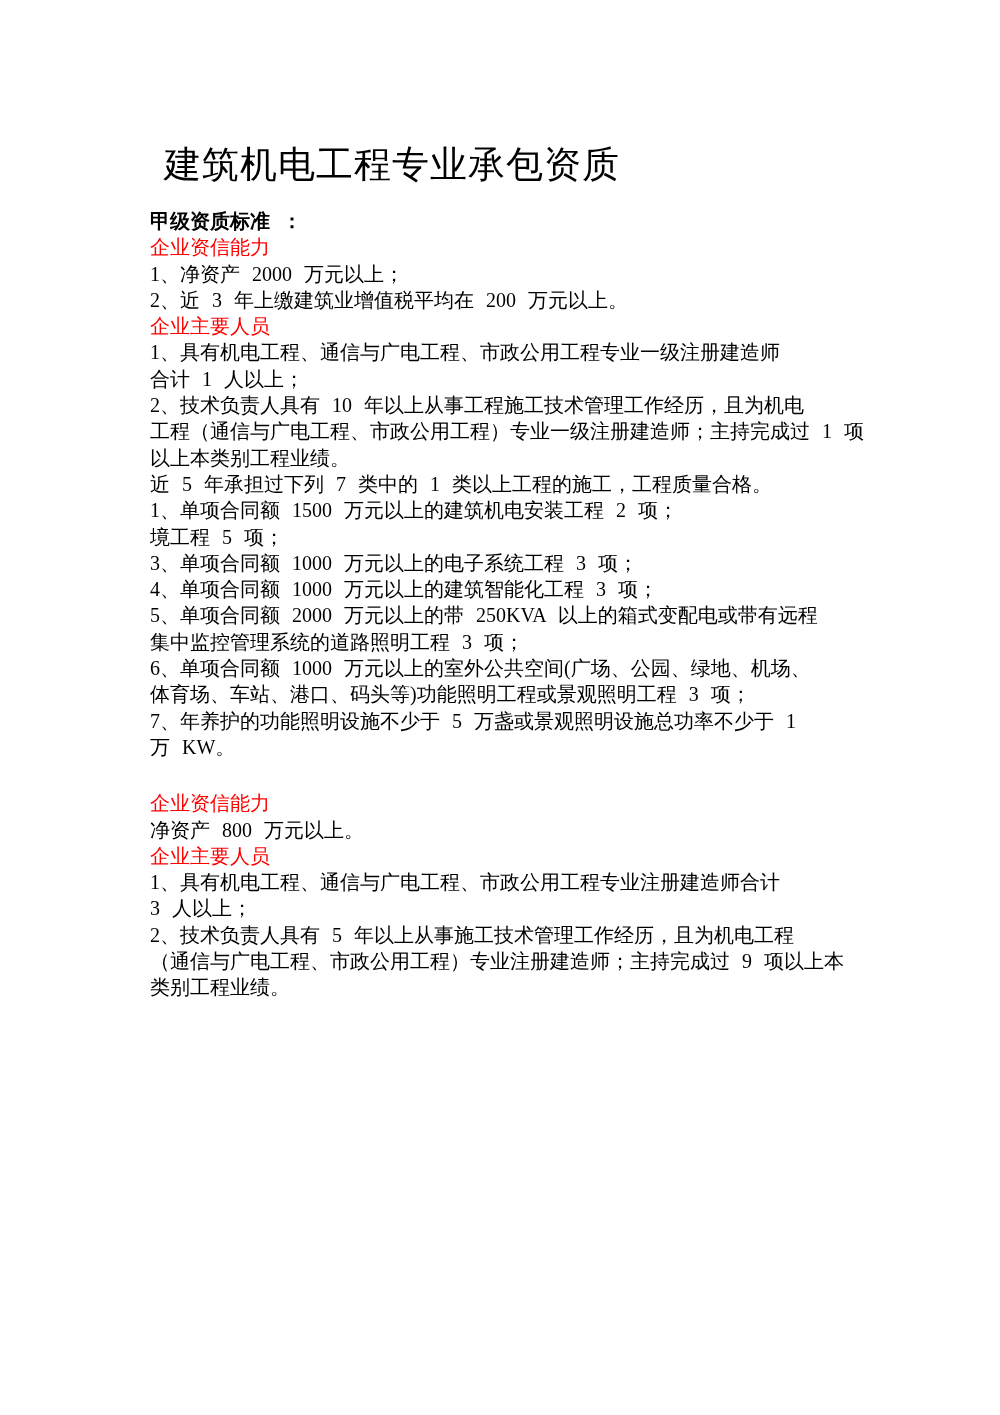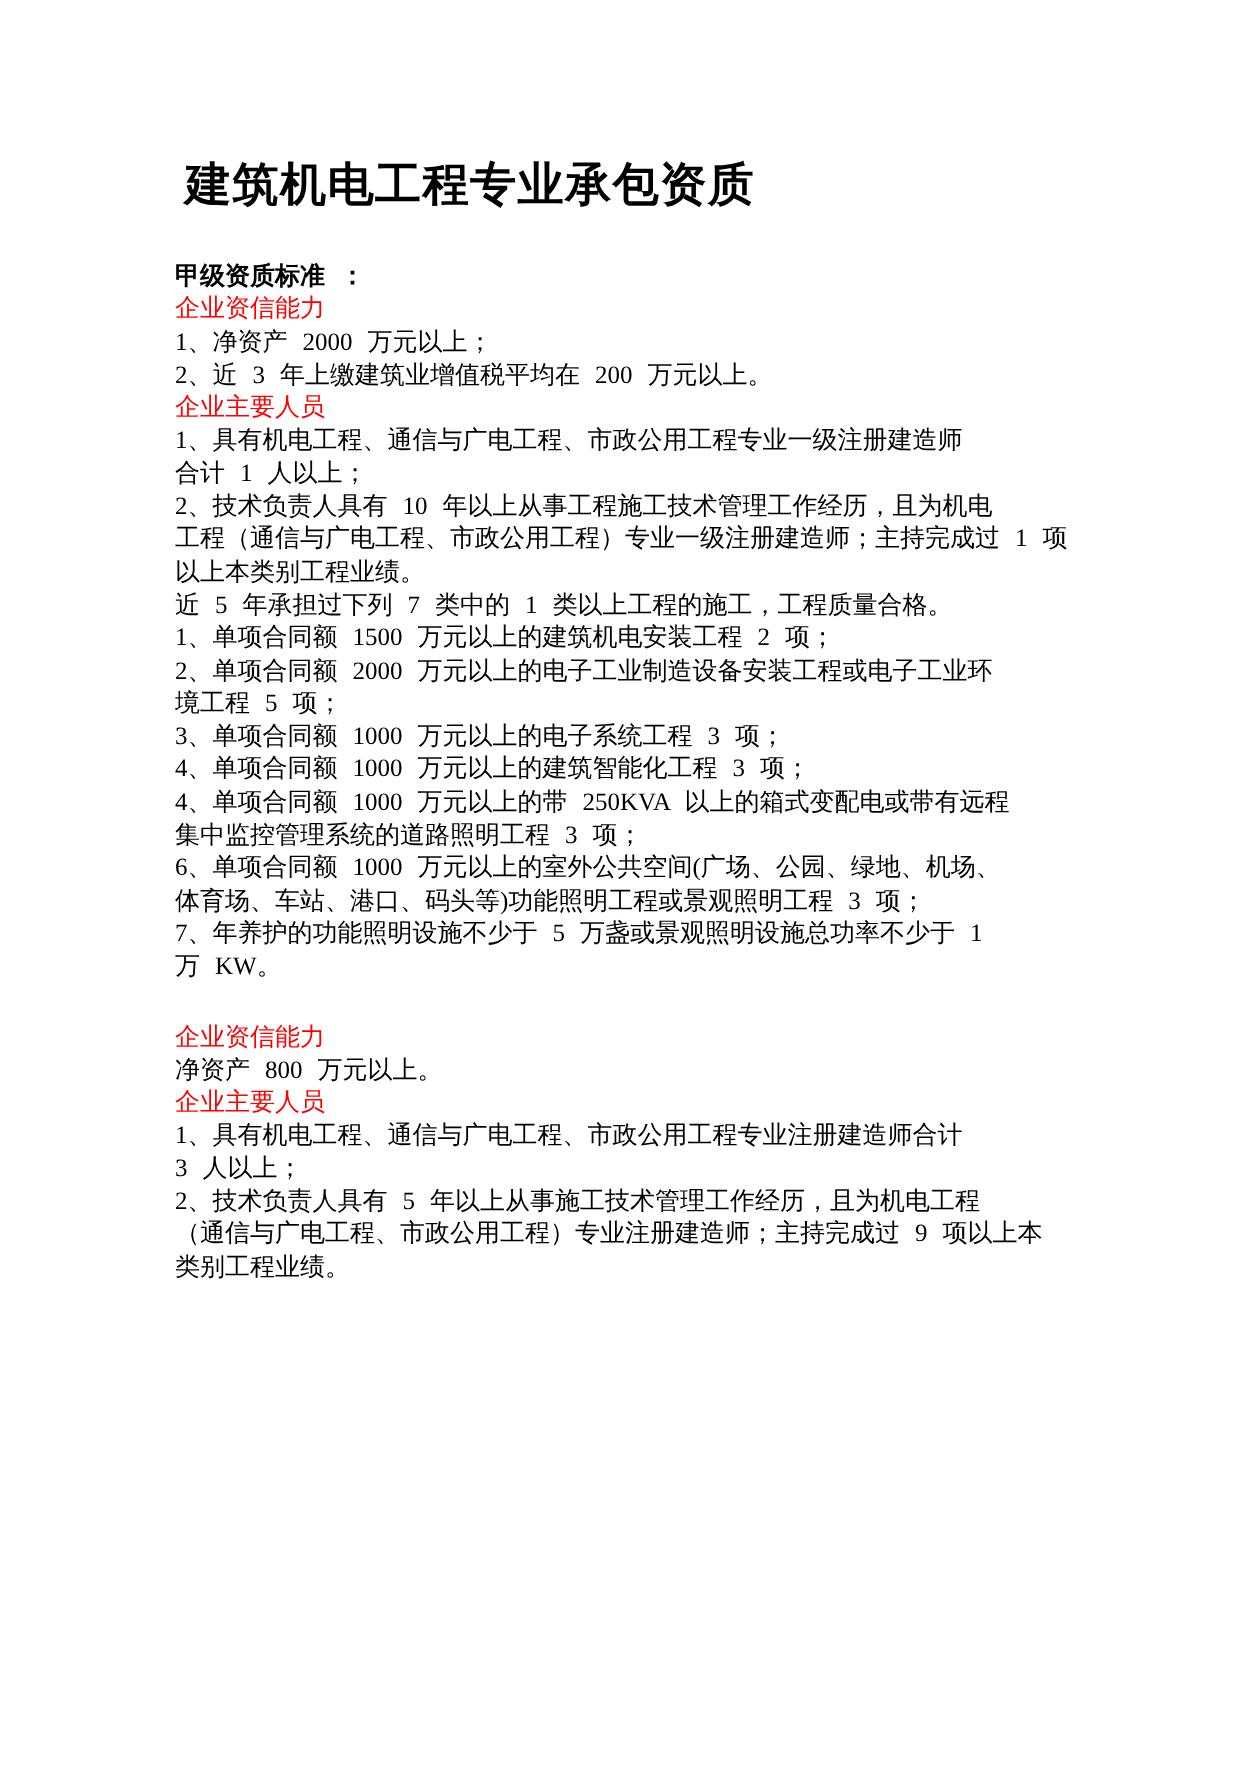--- a/index.html
+++ b/index.html
@@ -12,30 +12,30 @@
     background: var(--page-bg, #ffffff);
     color: var(--text, #000000);
     font-family: "Liberation Serif", "DejaVu Serif", serif;
     position: relative;
     overflow: hidden;
   }
   .doc-title {
     position: absolute;
     left: 148px;
     top: 126px;
-    margin: 0;
+    margin: 16px;
     font-size: 37px;
-    font-weight: bold;
+    font-weight: normal;
     line-height: 46px;
     letter-spacing: 1px;
     white-space: pre;
   }
   .content {
     position: absolute;
-    left: 140px;
+    left: 150px;
     top: 208px;
     width: 790px;
   }
   .section + .section {
     margin-top: 30px;
   }
   .line {
     font-size: 20px;
     line-height: 26.3px;
     word-spacing: 7px;
@@ -61,25 +61,24 @@
       <div class="line">1、净资产 2000 万元以上；</div>
       <div class="line">2、近 3 年上缴建筑业增值税平均在 200 万元以上。</div>
       <div class="line red">企业主要人员</div>
       <div class="line">1、具有机电工程、通信与广电工程、市政公用工程专业一级注册建造师</div>
       <div class="line">合计 1 人以上；</div>
       <div class="line">2、技术负责人具有 10 年以上从事工程施工技术管理工作经历，且为机电</div>
       <div class="line">工程（通信与广电工程、市政公用工程）专业一级注册建造师；主持完成过 1 项</div>
       <div class="line">以上本类别工程业绩。</div>
       <div class="line">近 5 年承担过下列 7 类中的 1 类以上工程的施工，工程质量合格。</div>
       <div class="line">1、单项合同额 1500 万元以上的建筑机电安装工程 2 项；</div>
-      <div class="line">2、单项合同额 2000 万元以上的电子工业制造设备安装工程或电子工业环</div>
       <div class="line">境工程 5 项；</div>
       <div class="line">3、单项合同额 1000 万元以上的电子系统工程 3 项；</div>
       <div class="line">4、单项合同额 1000 万元以上的建筑智能化工程 3 项；</div>
-      <div class="line">4、单项合同额 1000 万元以上的带 250KVA 以上的箱式变配电或带有远程</div>
+      <div class="line">5、单项合同额 2000 万元以上的带 250KVA 以上的箱式变配电或带有远程</div>
       <div class="line">集中监控管理系统的道路照明工程 3 项；</div>
       <div class="line">6、单项合同额 1000 万元以上的室外公共空间(广场、公园、绿地、机场、</div>
       <div class="line">体育场、车站、港口、码头等)功能照明工程或景观照明工程 3 项；</div>
       <div class="line">7、年养护的功能照明设施不少于 5 万盏或景观照明设施总功率不少于 1</div>
       <div class="line">万 KW。</div>
     </section>
     <section class="section">
       <div class="line red">企业资信能力</div>
       <div class="line">净资产 800 万元以上。</div>
       <div class="line red">企业主要人员</div>

